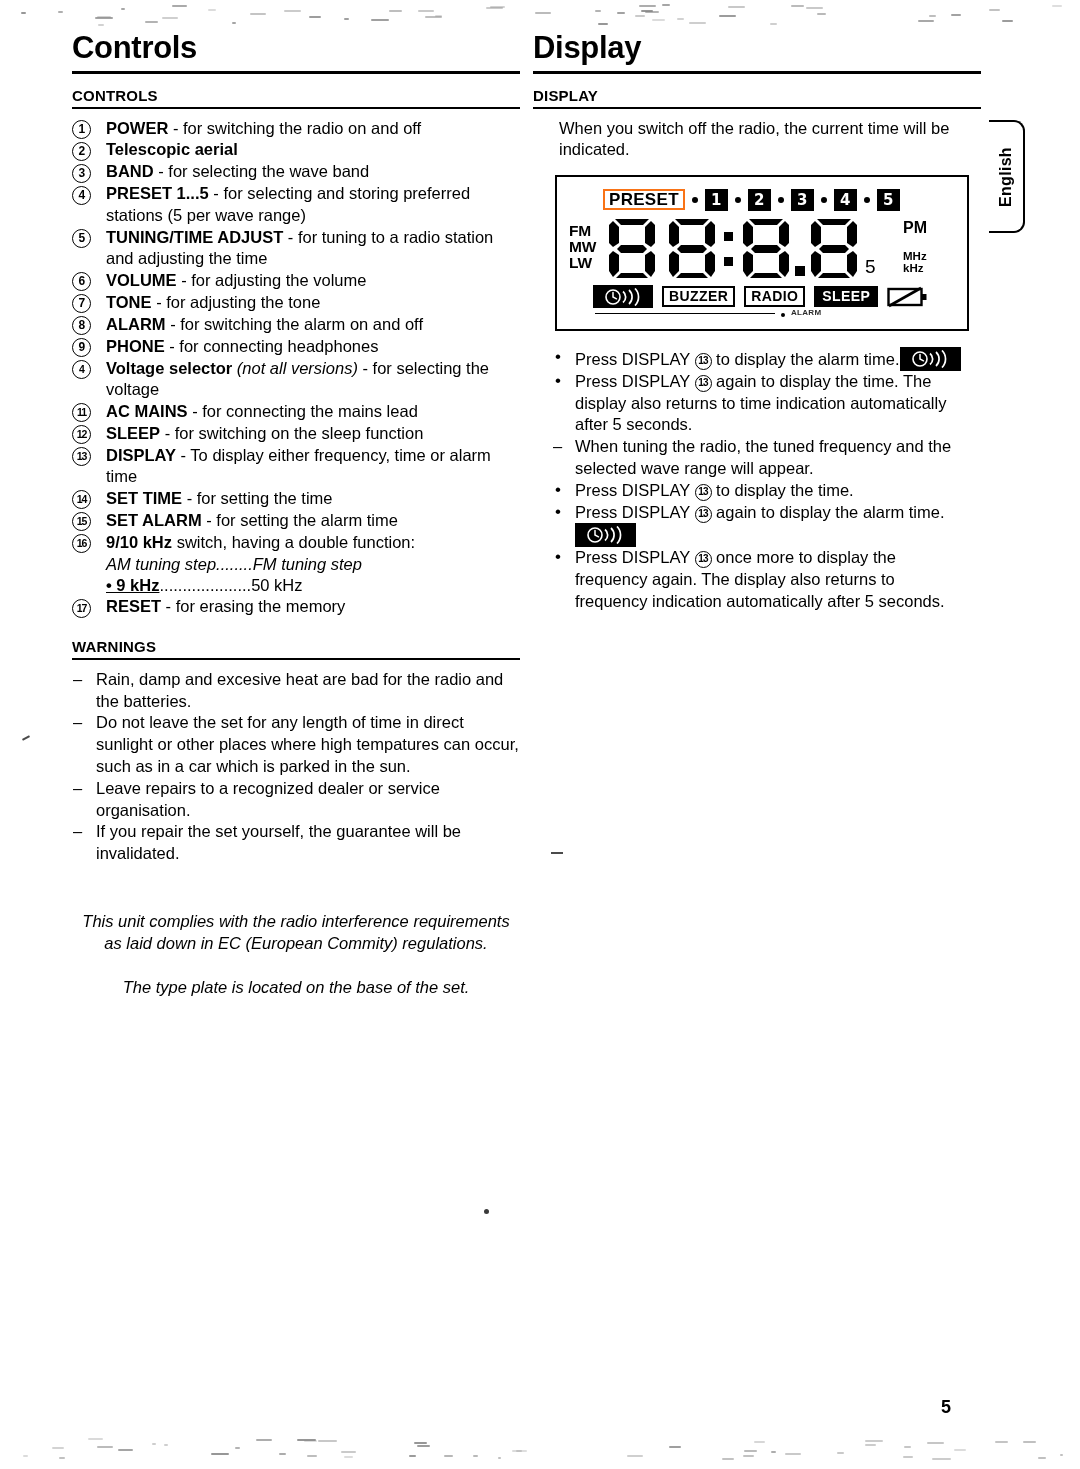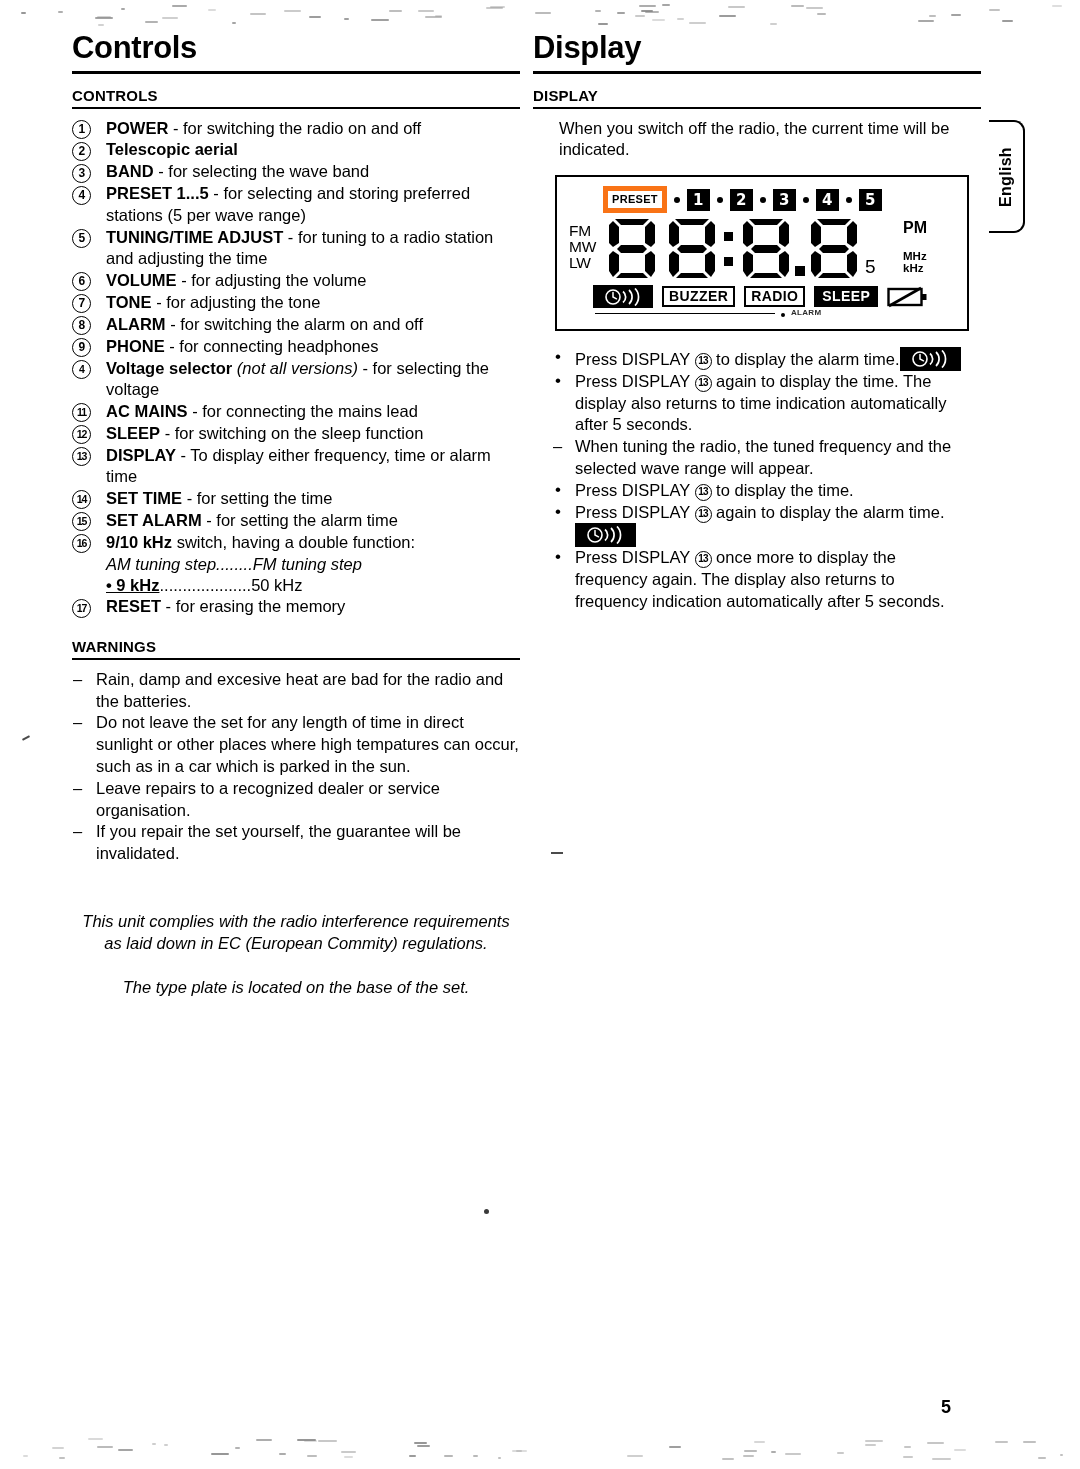--- a/index.html
+++ b/index.html
@@ -89,31 +89,31 @@
   .chip svg{display:block;}
 
   
   .lcd-wrap{margin:14px 0 16px 22px;width:414px;}
   .lcd{
     border:2.5px solid #000;background:#fff;padding:10px 12px 6px 12px;box-sizing:border-box;
     width:414px;position:relative;
   }
   .lcd-row1{display:flex;align-items:center;padding-left:34px;height:26px;}
   .preset-box{
-    border:5px solid #f97316;font-size:11px;font-weight:bold;letter-spacing:.3px;
+    border:2px solid #f97316;font-size:17px;font-weight:bold;letter-spacing:.3px;
     padding:1px 4px;line-height:15px;
   }
   .pdot{width:6px;height:6px;background:#000;border-radius:50%;margin:0 7px;}
   .pnum{
     background:#000;color:#fff;font-size:15px;font-weight:bold;width:23px;height:22px;
     line-height:22px;text-align:center;font-family:"DejaVu Sans", sans-serif;
   }
   .lcd-row2{display:flex;align-items:center;margin-top:2px;height:64px;}
   .bands{
-    font-size:15.5px;font-weight:normal;line-height:16px;letter-spacing:-.2px;width:38px;
+    font-size:15.5px;font-weight:bold;line-height:16px;letter-spacing:-.2px;width:38px;
   }
   .digits{flex:1;position:relative;height:62px;}
   .digits svg{display:block;}
   .units{text-align:left;width:52px;padding-left:4px;}
   .pm{font-size:16px;font-weight:bold;line-height:17px;}
   .mk{font-size:11.5px;font-weight:bold;line-height:12.5px;margin-top:14px;}
   .lcd-row3{display:flex;align-items:center;gap:9px;margin-top:5px;padding-left:24px;height:26px;}
   .tagi{
     background:#000;color:#fff;font-size:14px;font-weight:bold;letter-spacing:.4px;
     padding:2px 8px;line-height:17px;

